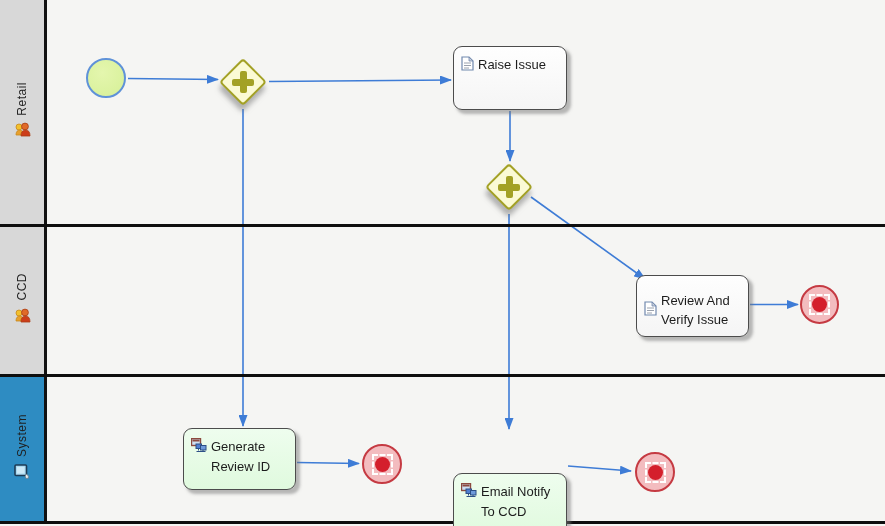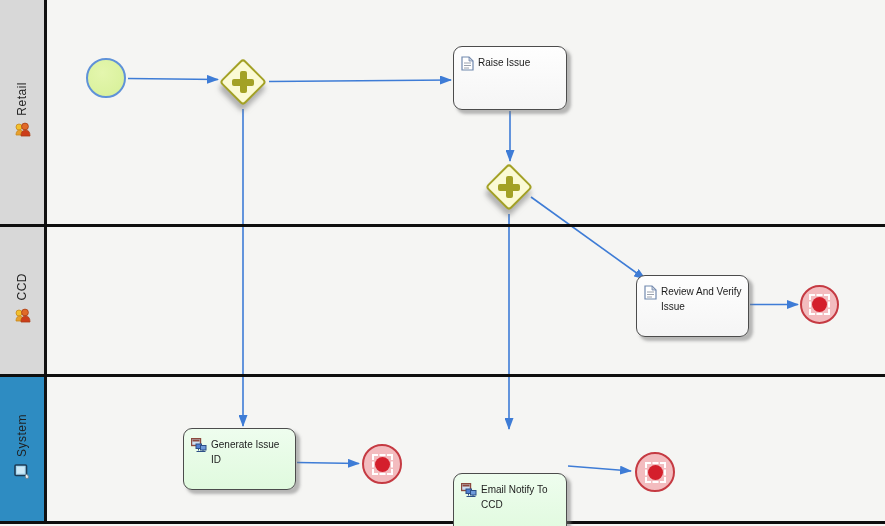--- a/index.html
+++ b/index.html
@@ -39,37 +39,37 @@
   .gateway .plus-h { position:absolute; left:15px; top:23px; width:22px; height:7px;
                      background:#a3a125; border-radius:2px; }
   .gateway .plus-v { position:absolute; left:22.5px; top:15px; width:7px; height:22px;
                      background:#a3a125; border-radius:2px; }
 
   .task { border:1.5px solid #4c4c4c; border-radius:9px;
           box-shadow:3.5px 3.5px 3px rgba(120,120,120,0.5);
           display:flex; align-items:flex-start; gap:4px; padding:8px 3px 0 7px; }
   .task-white { background:linear-gradient(180deg,#fefefe,#f5f5f5); }
   .task-green { background:linear-gradient(180deg,#eefdee,#e0fade); }
-  .task-label { font-size:10px; line-height:1.5; color:#1c1c1c; }
+  .task-label { font-size:13px; line-height:1.5; color:#1c1c1c; }
   .task-icon { flex:none; margin-top:1px; }
 
   .end-event { border-radius:50%; background:#f3bcbf; border:2px solid #c53a42;
                display:flex; align-items:center; justify-content:center; }
   .end-e40 { width:40px; height:40px; }
   .end-e39 { width:39px; height:39px; }
   .end-inner { width:21px; height:21px; border:2px dashed #ffffff;
                display:flex; align-items:center; justify-content:center; }
   .end-dot { width:15px; height:15px; border-radius:50%; background:#d41f2c; }
 
   
   #start      { left:86px;  top:58px; }
   #gw1        { left:217px; top:56px; }
   #taskRaise  { left:453px; top:46px;  width:114px; height:64px; }
   #gw2        { left:483px; top:161px; }
-  #taskReview { left:636px; top:275px; width:113px; height:62px; }
+  #taskReview { left:636px; top:275px; width:113px; height:62px;align-items:center; }
   #endCcd     { left:800px; top:285px; }
   #taskGen    { left:183px; top:428px; width:113px; height:62px; }
   #endSys1    { left:362px; top:444px; }
   #taskEmail  { left:453px; top:433px; width:114px; height:64px;margin-top:40px; }
   #endSys2    { left:635px; top:452px; }
 </style>
 </head>
 <body>
 
 <div class="pool">
@@ -186,21 +186,21 @@
   <div id="taskGen" class="node task task-green">
     <span class="task-icon">
       <svg width="16" height="15" viewBox="0 0 16 15">
         <rect x="0.5" y="0.5" width="9" height="7" fill="#cfe0f2" stroke="#8c4a3f" stroke-width="1.4"></rect>
         <rect x="1.5" y="1.5" width="7" height="2" fill="#8c4a3f"></rect>
         <rect x="5" y="6" width="5.5" height="4.5" fill="#4f7fd1" stroke="#2d4f86" stroke-width="1"></rect>
         <rect x="9.5" y="7.5" width="5.5" height="4.5" fill="#6f9ada" stroke="#2d4f86" stroke-width="1"></rect>
         <path d="M7.5 10.5 v2 M12 12 v1.5 M5.5 13.5 h9" stroke="#2d4f86" stroke-width="1"></path>
       </svg>
     </span>
-    <span class="task-label">Generate Issue ID</span>
+    <span class="task-label">Generate Review ID</span>
   </div>
 
   <div id="endSys1" class="node end-event end-e40">
     <div class="end-inner">
       <div class="end-dot"></div>
     </div>
   </div>
 
   <div id="taskEmail" class="node task task-green">
     <span class="task-icon">

